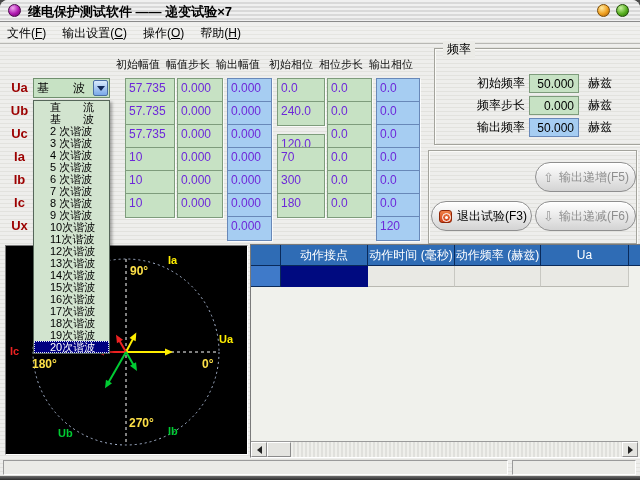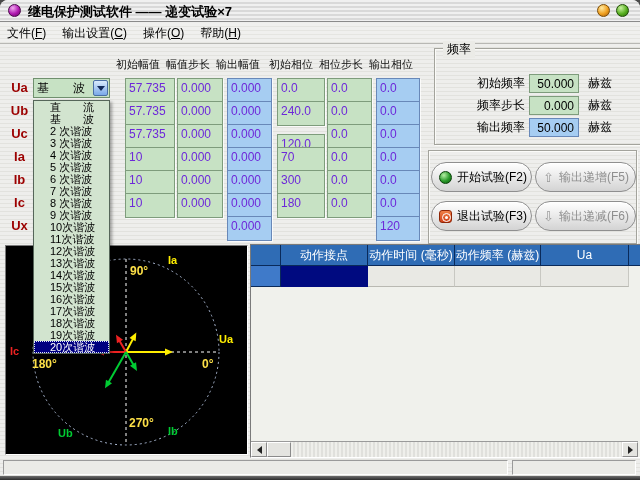--- a/index.html
+++ b/index.html
@@ -191,24 +191,20 @@
           </div>
           <div class="freq-row" style="top: 69px;">
             <span class="freq-label">输出频率</span>
             <span class="freq-field blue">50.000</span>
             <span class="freq-unit">赫兹</span>
           </div>
         </div>
     </div>
 
     <div class="btns-box">
-      <div class="pill" style="left:2px;top:11px;">
-        <span class="icon-start"></span>
-        <span>开始试验(F2)</span>
-      </div>
       <div class="pill disabled" style="left:106px;top:11px;">
         <span class="icon-up"></span>
         <span>输出递增(F5)</span>
       </div>
       <div class="pill" style="left:2px;top:50px;">
         <span class="icon-exit"></span>
         <span>退出试验(F3)</span>
       </div>
       <div class="pill disabled" style="left:106px;top:50px;">
         <span class="icon-down"></span>

